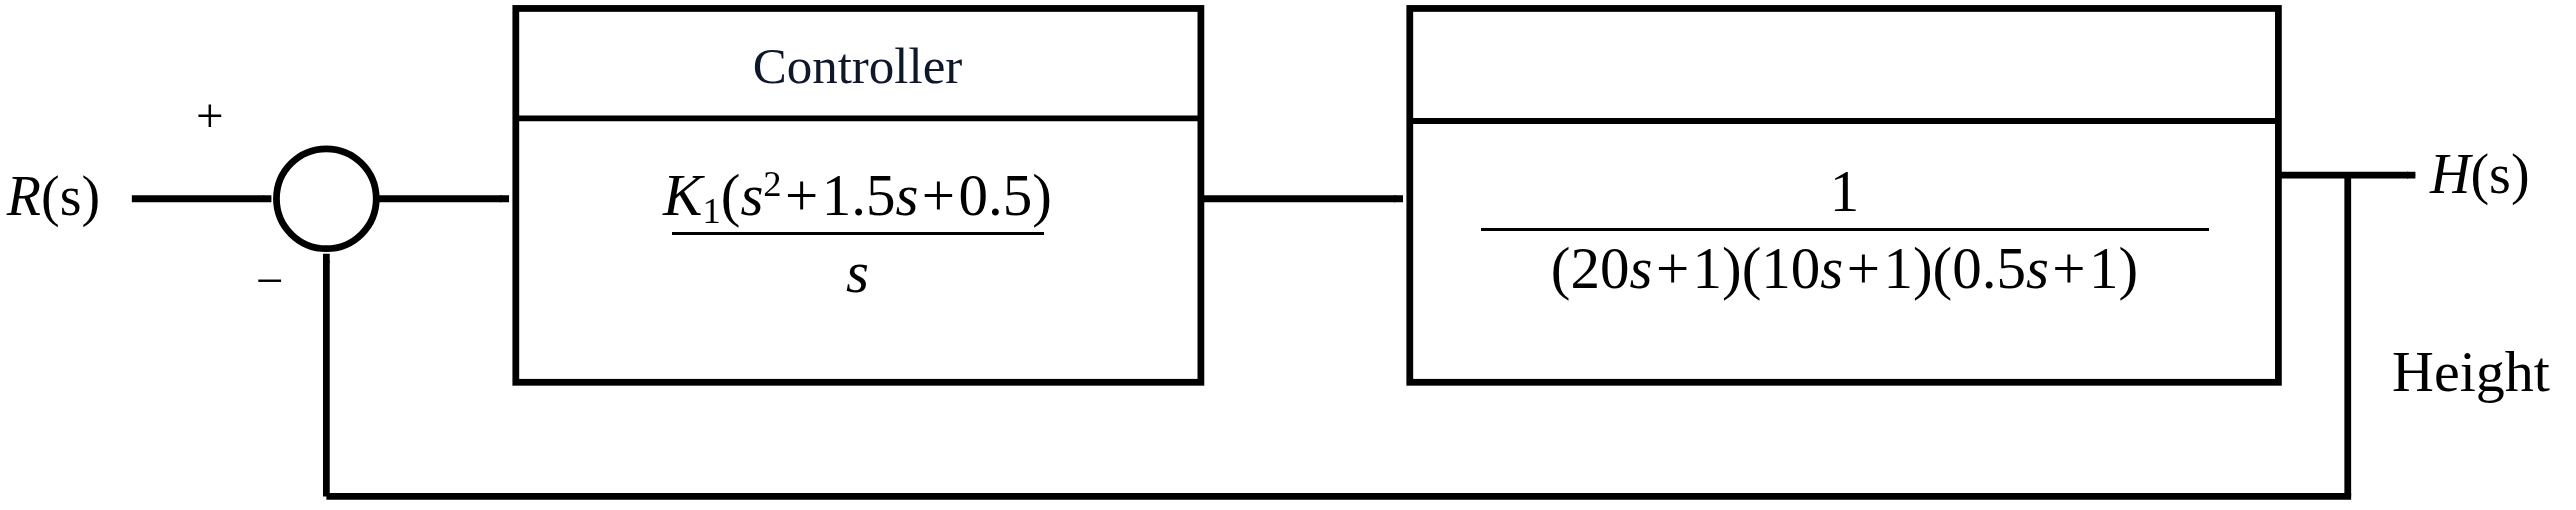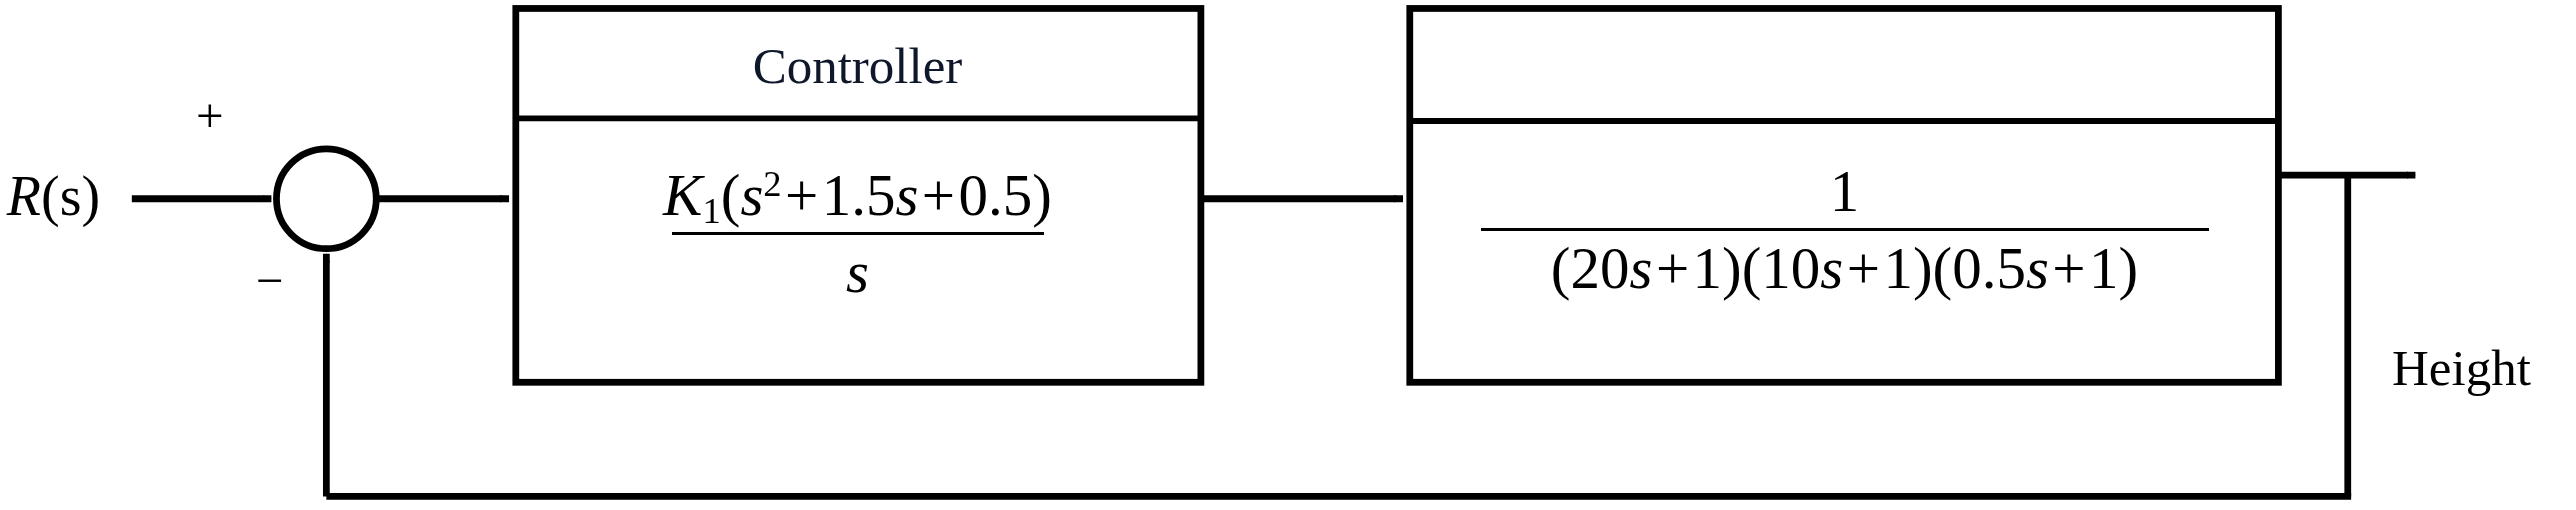--- a/index.html
+++ b/index.html
@@ -52,21 +52,21 @@
     font-style: normal;
     font-size: 51px;
     color: #0f172a;
     text-align: center;
     white-space: nowrap;
   }
   
   .annot {
     font-family: "Liberation Serif", "DejaVu Serif", serif;
     font-style: normal;
-    font-size: 51px;
+    font-size: 58px;
   }
   
   .frac {
     position: absolute;
     display: inline-block;
     text-align: center;
     color: #000000;
     font-family: "Liberation Serif", "DejaVu Serif", serif;
     font-size: 59px;
     line-height: 1.05;
@@ -163,17 +163,20 @@
     <span class="den"><span class="mathvar">s</span></span>
   </div>
 
 
   <div class="frac" style="left:1410px; top:161px; width:869px;">
     <span class="num"><span class="mathnum">1</span></span>
     <span class="bar" style="width:728px; margin:0 auto;"></span>
     <span class="den"><span class="mathnum">(</span><span class="mathnum">20</span><span class="mathvar">s</span><span class="op">+</span><span class="mathnum">1</span><span class="mathnum">)</span><span class="mathnum">(</span><span class="mathnum">10</span><span class="mathvar">s</span><span class="op">+</span><span class="mathnum">1</span><span class="mathnum">)</span><span class="mathnum">(</span><span class="mathnum">0.5</span><span class="mathvar">s</span><span class="op">+</span><span class="mathnum">1</span><span class="mathnum">)</span></span>
   </div>
 
+  <div class="lbl signal-label" style="left:2430px; top:146px;">
+    <span class="mathvar">H</span><span class="paren">(s)</span>
+  </div>
 
   <div class="lbl annot" style="left:2392px; top:343px;">Height</div>
 
 </div>
 
 
 </body></html>

